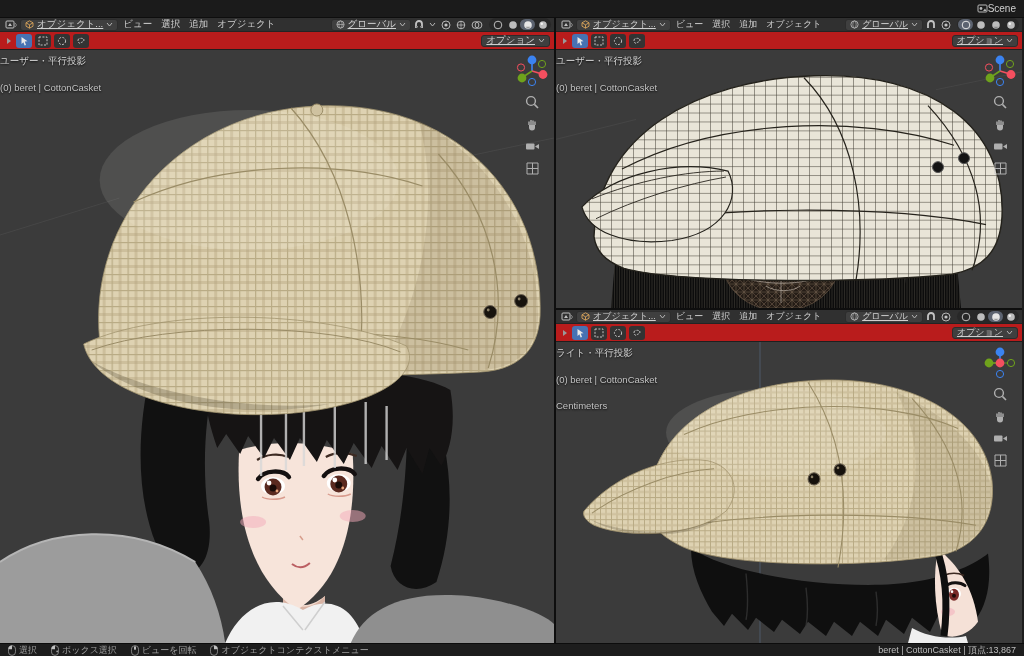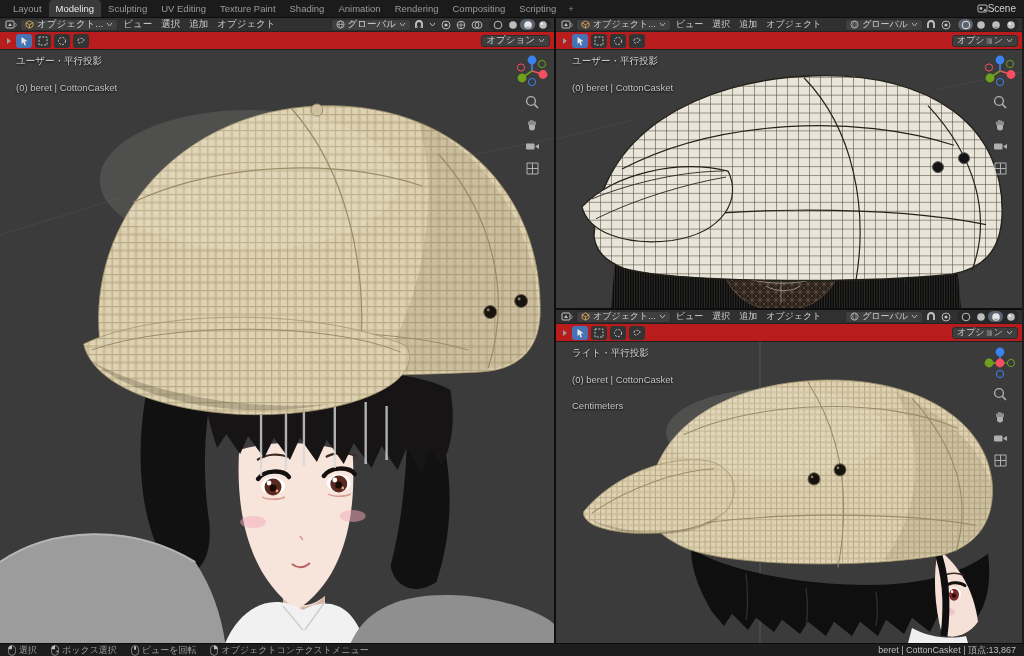--- a/index.html
+++ b/index.html
@@ -26,34 +26,34 @@
   .vp-wire { height:292px; border-bottom:2px solid #0e0e0e; }
   .vp-side { flex:1; }
 
   
   .vp-header { height:14px; flex:0 0 14px; background:#303030; display:flex; align-items:center;
     gap:1px; padding:0 3px; font-size:9.5px; color:#d0d0d0; border-bottom:1px solid #242424; overflow:hidden; white-space:nowrap; }
   .vp-right .vp-header, .vp-right .vp-tools { font-size:9px; }
   .vp-tools { height:18px; flex:0 0 18px; background:#b91c1c; display:flex; align-items:center;
     gap:2px; padding:0 4px; font-size:9.5px; color:#cfcfcf; border-bottom:1px solid #1f1f1f; overflow:hidden; }
   .dd { display:flex; align-items:center; gap:3px; background:#3f3f3f; border:1px solid #2c2c2c;
-    border-radius:3px; padding:0 4px; height:12px; }
+    border-radius:3px; padding:0 4px; height:12px;text-decoration:underline; }
   .menu-item { padding:0 4px; border-radius:2px; }
   .spacer { flex:1; }
   .icon-btn { display:flex; align-items:center; justify-content:center; padding:0 2px; height:12px; border-radius:2px; }
   .shade-group { display:flex; align-items:center; background:#282828; border-radius:7px; padding:1px; margin-left:3px; }
   .shade-btn { width:15px; height:11px; display:flex; align-items:center; justify-content:center; border-radius:6px; }
   .shade-btn.active { background:#5c6370; }
   .tool-btn { width:16px; height:14px; display:flex; align-items:center; justify-content:center; border-radius:3px; background:#333; margin-right:1px; }
   .tool-btn.active { background:#4772b3; }
 
   
   .scene { flex:1; min-height:0; position:relative; }
   .scene svg.canvas { width:100%; height:100%; display:block; }
-  .vp-overlay { position:absolute; left:16px; top:4px; font-size:9.5px; color:#d6d6d6;
+  .vp-overlay { position:absolute; left:0; top:4px; font-size:9.5px; color:#d6d6d6;
     line-height:1.55; text-shadow:0 1px 2px rgba(0,0,0,.85); pointer-events:none; }
   .vp-overlay .dim { color:#c2c2c2;margin-top:12px; }
   .nav-stack { position:absolute; right:5px; top:4px; display:flex; flex-direction:column; align-items:center; gap:7px; }
   .nav-stack .mini { opacity:.85; }
 
   
   .statusbar { height:13px; background:#1d1d1d; border-top:1px solid #0c0c0c; display:flex;
     align-items:center; gap:14px; padding:0 8px; font-size:9px; color:#9d9d9d; }
   .sb-item { display:flex; align-items:center; gap:3px; white-space:nowrap; }
   .sb-right { margin-left:auto; color:#bdbdbd; white-space:nowrap; }
@@ -88,33 +88,20 @@
     <pattern id="facemesh" width="8" height="8" patternUnits="userSpaceOnUse">
       <rect width="8" height="8" fill="#241c16"></rect>
       <path d="M0 4 H8 M4 0 V8 M0 0 L8 8 M8 0 L0 8" stroke="#6e5c4c" stroke-width="0.6"></path>
     </pattern>
   </defs>
 </svg>
 
 <div id="app">
 
   <div class="topbar">
-    <div class="tb-tabs">
-      <span class="tb-tab">Layout</span>
-      <span class="tb-tab active">Modeling</span>
-      <span class="tb-tab">Sculpting</span>
-      <span class="tb-tab">UV Editing</span>
-      <span class="tb-tab">Texture Paint</span>
-      <span class="tb-tab">Shading</span>
-      <span class="tb-tab">Animation</span>
-      <span class="tb-tab">Rendering</span>
-      <span class="tb-tab">Compositing</span>
-      <span class="tb-tab">Scripting</span>
-      <span class="tb-tab addtab">+</span>
-    </div>
     <div class="tb-right">
       <svg width="11" height="11" viewBox="0 0 11 11">
           <rect x="1" y="2" width="9" height="7" rx="1" fill="none" stroke="#b8b8b8"></rect>
           <circle cx="4" cy="5.5" r="1.4" fill="#b8b8b8"></circle>
           <path d="M6 8 L8 5.5 L9.5 8 Z" fill="#b8b8b8"></path>
         </svg>
       <span>Scene</span>
     </div>
   </div>
 

